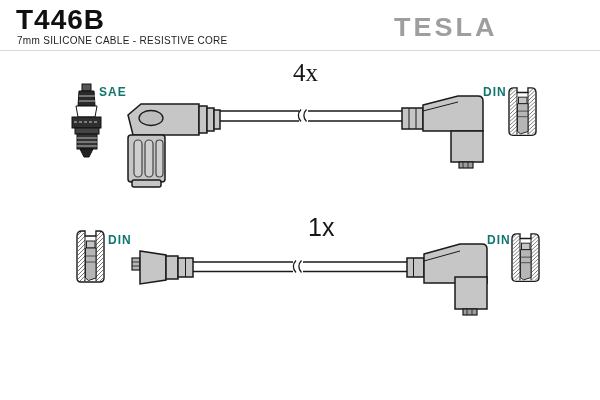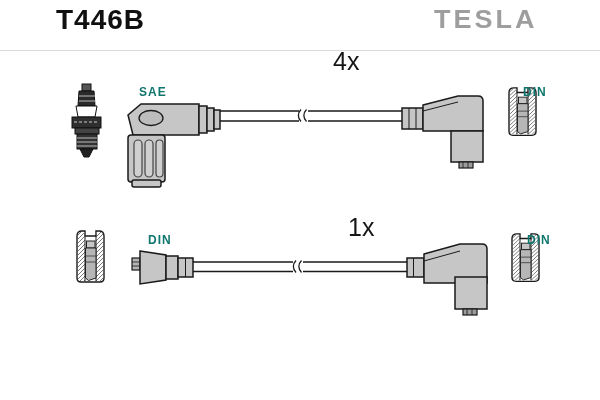--- a/index.html
+++ b/index.html
@@ -1,40 +1,41 @@
 <!DOCTYPE html>
 <html><head>
 <meta charset="utf-8">
 <style>
   html,body{margin:0;padding:0;background:#fff;}
   .page{position:relative;width:600px;height:400px;background:#ffffff;overflow:hidden;
         font-family:"Liberation Sans",sans-serif;color:#111;}
   .layer{position:absolute;left:0;top:0;width:600px;height:400px;}
-  .lbl{position:absolute;z-index:2;white-space:nowrap;margin-left:40px;}
+  .lbl{position:absolute;z-index:2;white-space:nowrap;}
   .part-number{left:16px;top:4px;font-size:28px;font-weight:bold;letter-spacing:1px;color:#101010;}
   .subtitle{left:17px;top:35px;font-size:10px;letter-spacing:0.3px;color:#222;}
-  .brand{left:394px;top:4px;font-size:27px;font-weight:bold;letter-spacing:3px;color:#9e9e9e;
+  .brand{left:394px;top:12px;font-size:27px;font-weight:bold;letter-spacing:3px;color:#9e9e9e;
          transform:scaleY(0.97);}
   .rule{position:absolute;left:0;top:50px;width:600px;height:1px;background:#d9d9d9;z-index:1;}
   .conn-label{font-size:12px;font-weight:bold;letter-spacing:1px;color:#0f766e;}
   .qty{font-size:25px;color:#161616;}
   .sae-label{left:99px;top:85px;}
   .din-top-right{left:483px;top:85px;}
   .din-bottom-left{left:108px;top:233px;}
   .din-bottom-right{left:487px;top:233px;}
-  .qty-top{left:293px;top:47px;}
+  .qty-top{left:293px;top:59px;font-family:Liberation Serif, serif;}
   .qty-bottom{left:308px;top:213px;}
   svg{display:block;}
 </style>
 </head>
 <body>
 
 <div class="page">
 
   <div class="lbl part-number">T446B</div>
+  <div class="lbl subtitle">7mm SILICONE CABLE - RESISTIVE CORE</div>
   <div class="lbl brand">TESLA</div>
   <div class="rule"></div>
 
   <div class="lbl conn-label sae-label">SAE</div>
   <div class="lbl qty qty-top">4x</div>
   <div class="lbl conn-label din-top-right">DIN</div>
   <div class="lbl conn-label din-bottom-left">DIN</div>
   <div class="lbl qty qty-bottom">1x</div>
   <div class="lbl conn-label din-bottom-right">DIN</div>
 

